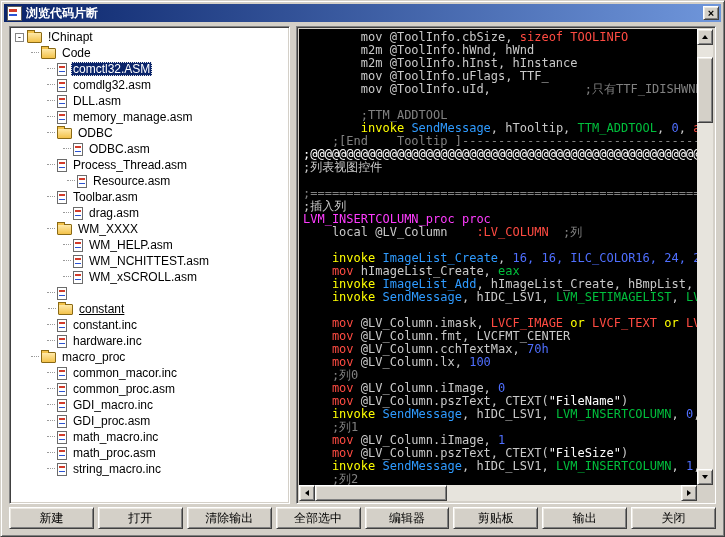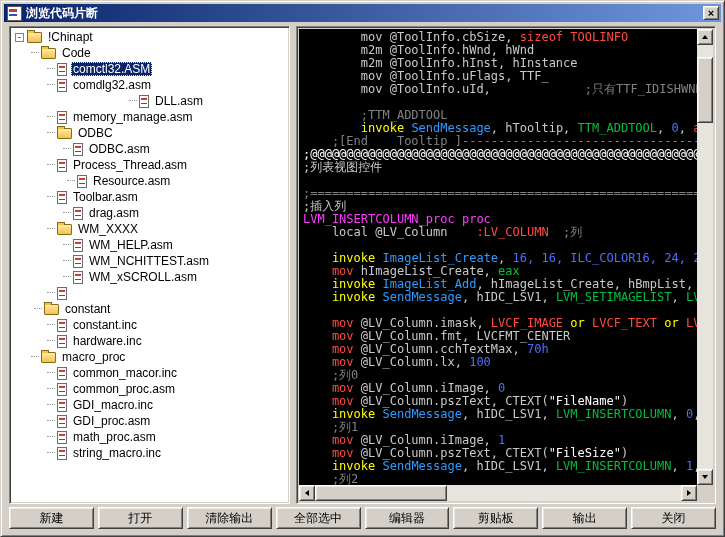--- a/index.html
+++ b/index.html
@@ -85,21 +85,21 @@
       <div class="tree-row" style="padding-left: 35px;">
         <span class="stub"></span>
         <span class="tree-ico icon-file"></span>
         <span class="tree-label selected">comctl32.ASM</span>
       </div>
       <div class="tree-row" style="padding-left: 35px;">
         <span class="stub"></span>
         <span class="tree-ico icon-file"></span>
         <span class="tree-label">comdlg32.asm</span>
       </div>
-      <div class="tree-row" style="padding-left: 35px; justify-content: center;">
+      <div class="tree-row" style="padding-left: 35px;">
         <span class="stub"></span>
         <span class="tree-ico icon-file"></span>
         <span class="tree-label">DLL.asm</span>
       </div>
       <div class="tree-row" style="padding-left: 35px;">
         <span class="stub"></span>
         <span class="tree-ico icon-file"></span>
         <span class="tree-label">memory_manage.asm</span>
       </div>
       <div class="tree-row" style="padding-left: 35px;">
@@ -149,21 +149,21 @@
       </div>
       <div class="tree-row" style="padding-left: 51px;">
         <span class="stub"></span>
         <span class="tree-ico icon-file"></span>
         <span class="tree-label">WM_xSCROLL.asm</span>
       </div>
       <div class="tree-row" style="padding-left: 35px;">
         <span class="stub"></span>
         <span class="tree-ico icon-file"></span>
       </div>
-      <div class="tree-row" style="padding-left: 22px;">
+      <div class="tree-row" style="padding-left: 36px; text-decoration: underline;">
         <span class="stub"></span>
         <span class="tree-ico icon-folder"></span>
         <span class="tree-label">constant</span>
       </div>
       <div class="tree-row" style="padding-left: 35px;">
         <span class="stub"></span>
         <span class="tree-ico icon-file"></span>
         <span class="tree-label">constant.inc</span>
       </div>
       <div class="tree-row" style="padding-left: 35px;">
@@ -188,20 +188,25 @@
       </div>
       <div class="tree-row" style="padding-left: 35px;">
         <span class="stub"></span>
         <span class="tree-ico icon-file"></span>
         <span class="tree-label">GDI_macro.inc</span>
       </div>
       <div class="tree-row" style="padding-left: 35px;">
         <span class="stub"></span>
         <span class="tree-ico icon-file"></span>
         <span class="tree-label">GDI_proc.asm</span>
+      </div>
+      <div class="tree-row" style="padding-left: 35px;">
+        <span class="stub"></span>
+        <span class="tree-ico icon-file"></span>
+        <span class="tree-label">math_macro.inc</span>
       </div>
       <div class="tree-row" style="padding-left: 35px;">
         <span class="stub"></span>
         <span class="tree-ico icon-file"></span>
         <span class="tree-label">math_proc.asm</span>
       </div>
       <div class="tree-row" style="padding-left: 35px;">
         <span class="stub"></span>
         <span class="tree-ico icon-file"></span>
         <span class="tree-label">string_macro.inc</span>

